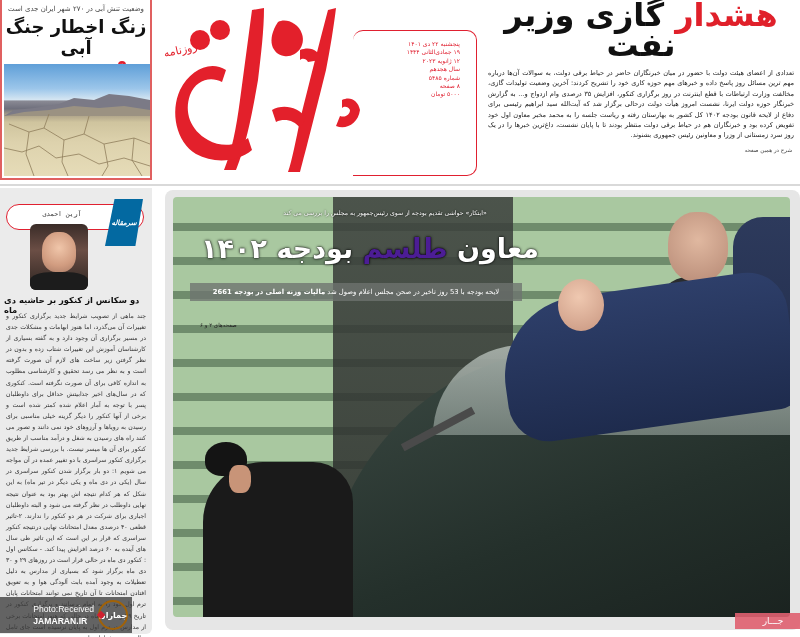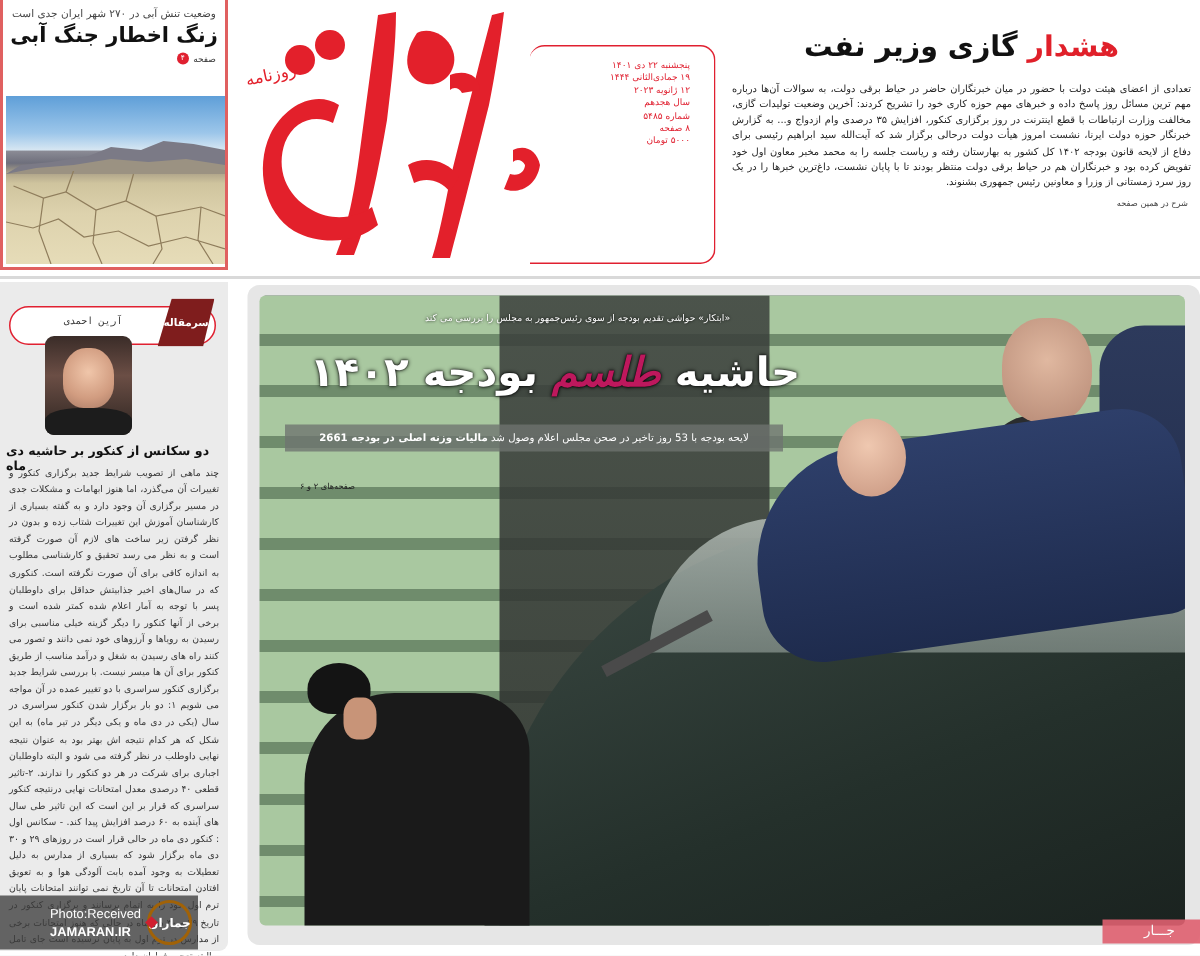--- a/index.html
+++ b/index.html
@@ -5,21 +5,21 @@
   * { box-sizing: border-box; margin: 0; padding: 0; }
   html, body { width: 800px; height: 637px; overflow: hidden; background: #ffffff; }
   body { font-family: "DejaVu Sans", sans-serif; position: relative; direction: rtl; color: #222; }
 
   
   .water-box {
     position: absolute; left: 0; top: 0; width: 152px; height: 180px;
     border: 2px solid #e06060; border-top: none; background: #fff;
   }
   .water-kicker { font-size: 7px; color: #444; text-align: center; margin-top: 5px; }
-  .water-title { font-size: 14px; font-weight: bold; text-align: center; color: #111; margin-top: 3px; letter-spacing: -0.5px; }
+  .water-title { font-size: 18px; font-weight: bold; text-align: center; color: #111; margin-top: 3px; letter-spacing: -0.5px; }
   .water-page { font-size: 6px; color: #333; margin: 3px 6px 0 0; display: flex; align-items: center; gap: 3px; justify-content: flex-start; }
   .page-dot { width: 8px; height: 8px; border-radius: 50%; background: #e02030; color: #fff; font-size: 5px; display: inline-flex; align-items: center; justify-content: center; }
   .water-photo {
     position: absolute; left: 2px; top: 64px; width: 146px; height: 112px; overflow: hidden;
     background: linear-gradient(180deg, #5f9fd8 0%, #9cc6ea 22%, #d6e6f2 32%, #8a8a94 33%, #6e6f7c 40%, #b0a58a 46%, #cfc49e 52%, #ddd2ad 70%, #e6dcb8 100%);
   }
   .mountains {
     position: absolute; left: 0; top: 28px; width: 100%; height: 24px;
   }
   .cracks { position: absolute; left: 0; top: 50px; width: 100%; height: 62px; }
@@ -30,39 +30,40 @@
   .issue-box {
     position: absolute; left: 193px; top: 30px; width: 124px; height: 146px;
     border: 1.5px solid #e02030; border-radius: 10px; border-left: none; border-bottom-left-radius: 0;
   }
   .issue-info { position: absolute; left: 200px; top: 40px; width: 100px; font-size: 6px; line-height: 8.4px; color: #e02030; text-align: right; }
   .issue-info div { white-space: nowrap; }
 
   
   .lead { position: absolute; left: 486px; top: 0; width: 310px; height: 182px; text-align: center; }
   .lead-kicker { font-size: 10px; font-weight: bold; color: #222; margin-top: 5px; }
-  .lead-title { font-size: 19px; font-weight: bold; margin-top: 16px; letter-spacing: -1px; line-height: 30px; }
+  .lead-title { font-size: 32px; font-weight: bold; margin-top: 0; letter-spacing: -1px; line-height: 30px; }
   .lead-title .red { color: #e0202a; }
   .lead-title .black { color: #111; }
   .lead-body { font-size: 6.6px; line-height: 10.4px; color: #222; text-align: justify; margin-top: 8px; padding: 0 2px; }
   .lead-ref { font-size: 5.5px; color: #444; text-align: right; margin-top: 6px; padding-right: 4px; }
 
   
   .hr { position: absolute; left: 0; top: 184px; width: 800px; height: 2px; background: #d9d9d9; }
 
   
   .editorial {
     position: absolute; left: 0; top: 188px; width: 152px; height: 446px;
     background: #ebebeb; border-radius: 0 0 6px 0;
   }
   .ed-header { position: absolute; left: 6px; top: 16px; width: 138px; height: 26px; border: 1.5px solid #e02030; border-radius: 14px; background: #fff; }
   .ed-tag {
-    position: absolute; right: 0; top: -6px; width: 38px; height: 32px; background: #7f1d1d; color: #fff;
+    position: absolute; right: 0; top: -6px; width: 38px; height: 47px; background: #0369a1; color: #fff;
     font-size: 7px; font-weight: bold; display: flex; align-items: center; justify-content: center;
     clip-path: polygon(25% 0, 100% 0, 80% 100%, 0 100%);
+    font-style: italic;
   }
   .ed-author { position: absolute; left: 20px; top: 5px; width: 70px; font-size: 6.5px; text-align: center; color: #333; font-family: Liberation Mono, monospace; }
   .ed-photo {
     position: absolute; left: 30px; top: 36px; width: 58px; height: 66px; border-radius: 6px; overflow: hidden;
     background: linear-gradient(180deg, #3a2c28 0%, #6b4e45 40%, #2c2420 100%);
   }
   .ed-face { position: absolute; left: 12px; top: 8px; width: 34px; height: 40px; border-radius: 45% 45% 40% 40%; background: radial-gradient(circle at 50% 40%, #f0c6aa 0%, #d19c80 60%, #a87a65 100%); }
   .ed-body-shape { position: absolute; left: 0; top: 48px; width: 58px; height: 20px; background: #1c1c1c; border-radius: 40% 40% 0 0; }
   .ed-title { position: absolute; left: 4px; top: 107px; width: 144px; font-size: 8.4px; font-weight: bold; text-align: left; color: #111; }
   .ed-text { position: absolute; left: 6px; top: 122px; width: 140px; font-size: 6.2px; line-height: 11.1px; color: #333; text-align: justify; }
@@ -89,21 +90,21 @@
   .ph-cleric-face { position: absolute; left: 56px; top: 268px; width: 22px; height: 28px; background: #c89478; border-radius: 40%; }
   .ph-man-blue { position: absolute; left: 330px; top: 90px; width: 290px; height: 140px; background: linear-gradient(180deg, #2e3f6a, #1e2b4d); border-radius: 80px 40px 20px 40px; transform: rotate(-8deg); }
   .ph-bald { position: absolute; left: 385px; top: 82px; width: 46px; height: 52px; background: radial-gradient(circle at 45% 35%, #efc8b0, #c89680); border-radius: 50%; }
   .ph-man-glasses { position: absolute; left: 495px; top: 15px; width: 60px; height: 70px; background: radial-gradient(circle at 50% 40%, #e0b8a0, #b58874); border-radius: 45%; }
   .ph-man-glasses-body { position: absolute; left: 485px; top: 80px; width: 90px; height: 90px; background: #2a2c2e; border-radius: 30px 30px 0 0; }
   .ph-men-right { position: absolute; left: 560px; top: 20px; width: 60px; height: 300px; background: linear-gradient(180deg, #2d3a5c, #1a2440); border-radius: 30px 0 0 0; }
   .ph-folder { position: absolute; left: 225px; top: 228px; width: 80px; height: 8px; background: #4a4a4a; transform: rotate(-28deg); }
 
   .main-overlay-kicker { position: absolute; left: 230px; top: 209px; width: 310px; font-size: 6.2px; color: #fff; text-align: center; text-shadow: 0 0 2px #000; }
   .main-headline { position: absolute; left: 200px; top: 232px; width: 340px; text-align: center; font-size: 27px; font-weight: bold; color: #fff; letter-spacing: -1px; text-shadow: 0 0 3px #000, 0 0 1px #000; line-height: 34px; }
-  .main-headline .red { color: #be185d; font-style: italic; }
+  .main-headline .red { color: #4c1d95; }
   .main-subbar { position: absolute; left: 190px; top: 283px; width: 332px; height: 18px; background: rgba(110,115,112,0.78); display: flex; align-items: center; justify-content: center; font-size: 6.8px; color: #fff; }
   .main-subbar .bold { font-weight: bold; }
   .main-pages { position: absolute; left: 200px; top: 322px; width: 60px; font-size: 5.5px; color: #222; text-align: left; direction: rtl; }
 
   
   .source-mark { position: absolute; left: 735px; top: 613px; width: 76px; height: 16px; background: #e06070; color: #fff; font-size: 9px; font-weight: normal; display: flex; align-items: center; justify-content: center; opacity: 0.9; }
 </style>
 </head>
 <body>
 
@@ -197,21 +198,21 @@
   <div class="ph-man-blue"></div>
   <div class="ph-bald"></div>
   <div class="ph-folder"></div>
   <div class="ph-cleric"></div>
   <div class="ph-turban"></div>
   <div class="ph-cleric-face"></div>
 </div>
 
 <div class="main-overlay-kicker">«ابتکار» حواشی تقدیم بودجه از سوی رئیس‌جمهور به مجلس را بررسی می کند</div>
 <div class="main-headline">
-  <span>حاشیه</span>
+  <span>معاون</span>
   <span class="red">طلسم</span>
   <span>بودجه ۱۴۰۲</span>
 </div>
 <div class="main-subbar">
   <span>لایحه بودجه با 53 روز تاخیر در صحن مجلس اعلام وصول شد</span>
   &nbsp;
   <span class="bold">مالیات وزنه اصلی در بودجه 2661</span>
 </div>
 <div class="main-pages">صفحه‌های ۲ و ۶</div>
 

